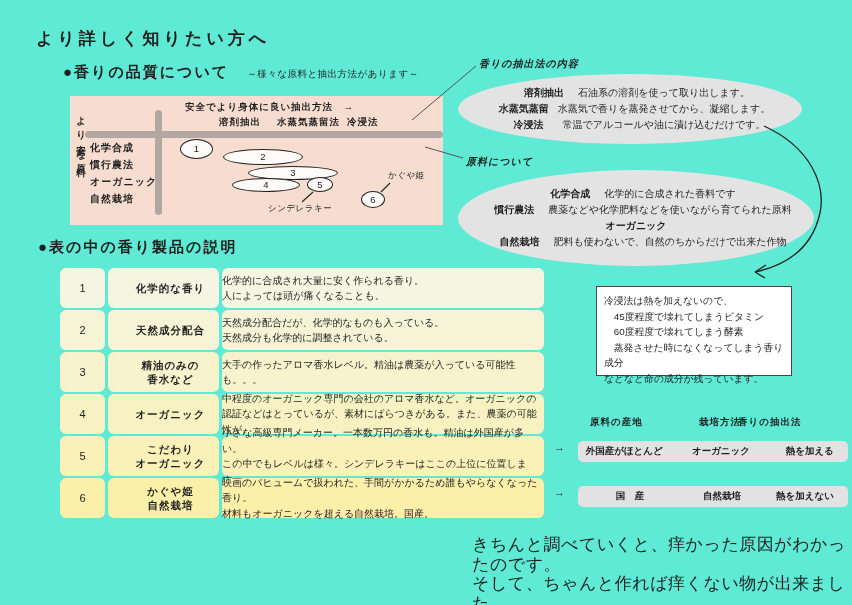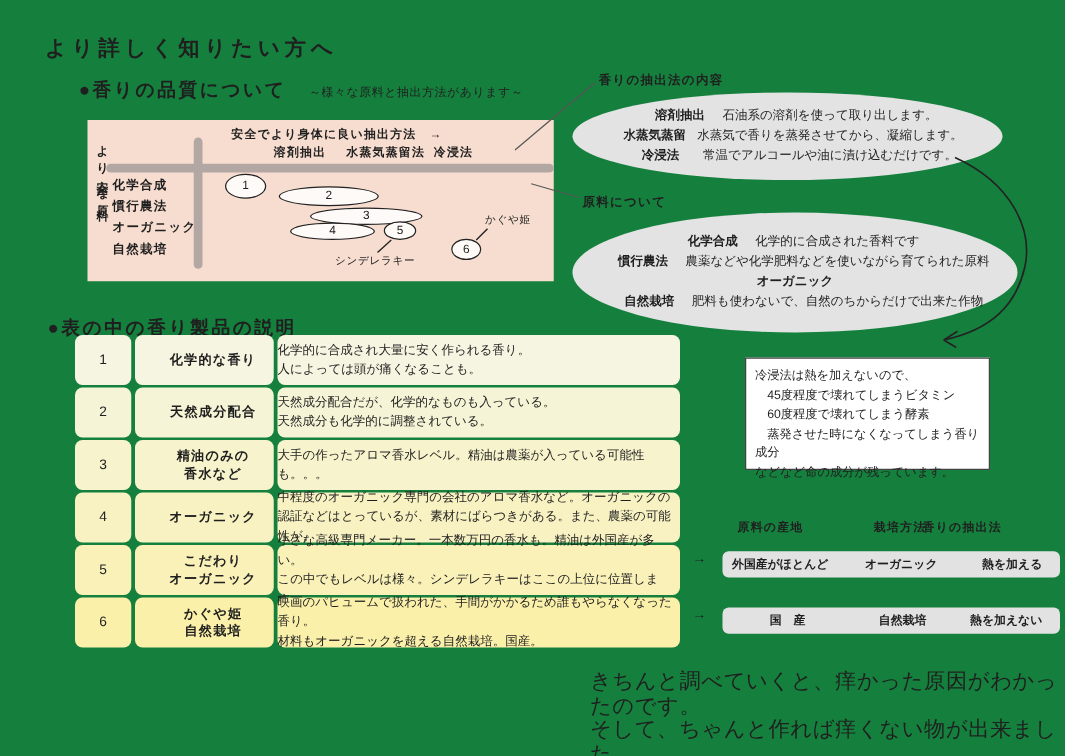--- a/index.html
+++ b/index.html
@@ -1,40 +1,40 @@
 <!DOCTYPE html>
 <html><head>
 <meta charset="utf-8">
 <style>
   * { margin:0; padding:0; box-sizing:border-box; }
   html,body { background:#ffffff; }
   body { font-family:"Liberation Sans","DejaVu Sans",sans-serif; color:#1f1f1f; }
-  .page { position:relative; width:852px; height:605px; background:#15803d; overflow:hidden; }
+  .page { position:relative; width:852px; height:605px; background:#5eead4; overflow:hidden; }
 
   .page-title { position:absolute; left:36px; top:27px; font-size:17px; font-weight:700; letter-spacing:4px; }
   .sec-head { position:absolute; font-weight:700; }
   .sec1 { left:63px; top:63px; font-size:15px; letter-spacing:2px; }
   .sec1 .sub { font-size:9.5px; font-weight:400; letter-spacing:0.5px; margin-left:18px; }
-  .sec2 { left:38px; top:238px; font-size:15px; letter-spacing:2px;margin-top:15px; }
+  .sec2 { left:38px; top:238px; font-size:15px; letter-spacing:2px; }
 
   
   .matrix { position:absolute; left:70px; top:96px; width:373px; height:129px; background:#f7ddd0; }
   .m-toplabel { position:absolute; left:115px; top:5px; font-size:9.5px; letter-spacing:1px; font-weight:700; }
   .m-method { position:absolute; top:20px; font-size:9.5px; letter-spacing:1px; font-weight:700; white-space:nowrap; }
   .m-ylabel { position:absolute; left:4px; top:13px; writing-mode:vertical-rl; font-size:9.5px; letter-spacing:3px; font-weight:700; }
   .m-row { position:absolute; left:20px; font-size:10px; letter-spacing:1px; font-weight:700; white-space:nowrap; }
   .bar { position:absolute; background:#b2a7a3; border-radius:4px; }
   .bar-v { left:85px; top:14px; width:7px; height:105px; }
   .bar-h { left:15px; top:35px; width:358px; height:7px; }
   .ell { position:absolute; border:1.4px solid #222; border-radius:50%; background:#fdfaf7;
          display:flex; align-items:center; justify-content:center; font-size:9.5px; line-height:1; }
   .m-note { position:absolute; font-size:8.5px; letter-spacing:0.5px; white-space:nowrap; }
 
   
-  .co-label { position:absolute; font-size:10px; letter-spacing:1px; font-weight:700; white-space:nowrap; }
+  .co-label { position:absolute; font-size:10px; letter-spacing:1px; font-weight:700; white-space:nowrap;font-style:italic; }
   .co-ellipse { position:absolute; background:#e3e3e3; border-radius:50%;
                 display:flex; flex-direction:column; justify-content:center; align-items:center; }
   .co-row { display:flex; font-size:10px; line-height:16px; white-space:nowrap; }
   .co-term { width:68px; text-align:center; font-weight:700; flex:none; }
   .co-desc { text-align:left; }
 
   
   .note-box { position:absolute; left:596px; top:286px; width:196px; height:90px;
               border:1.2px solid #444; background:#fff; padding:6px 7px; font-size:9.8px;
               line-height:15.6px; white-space:pre-line; }

